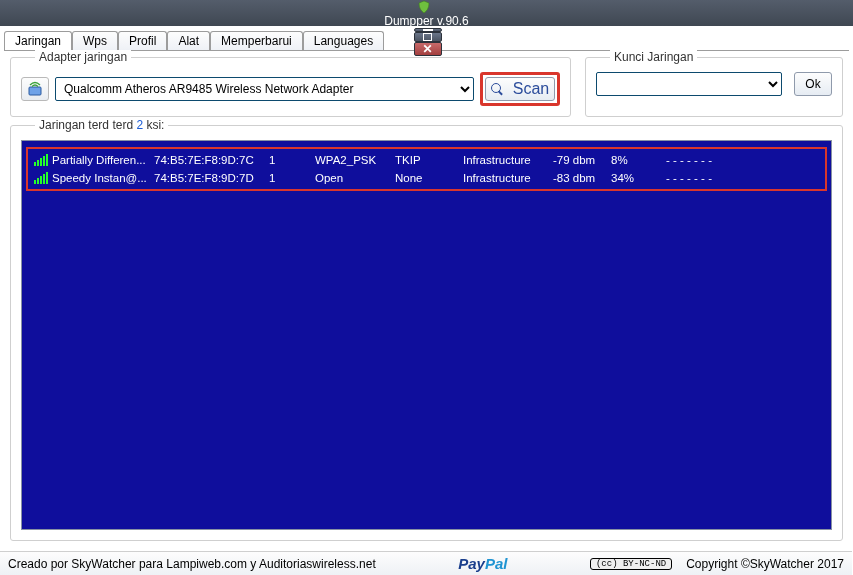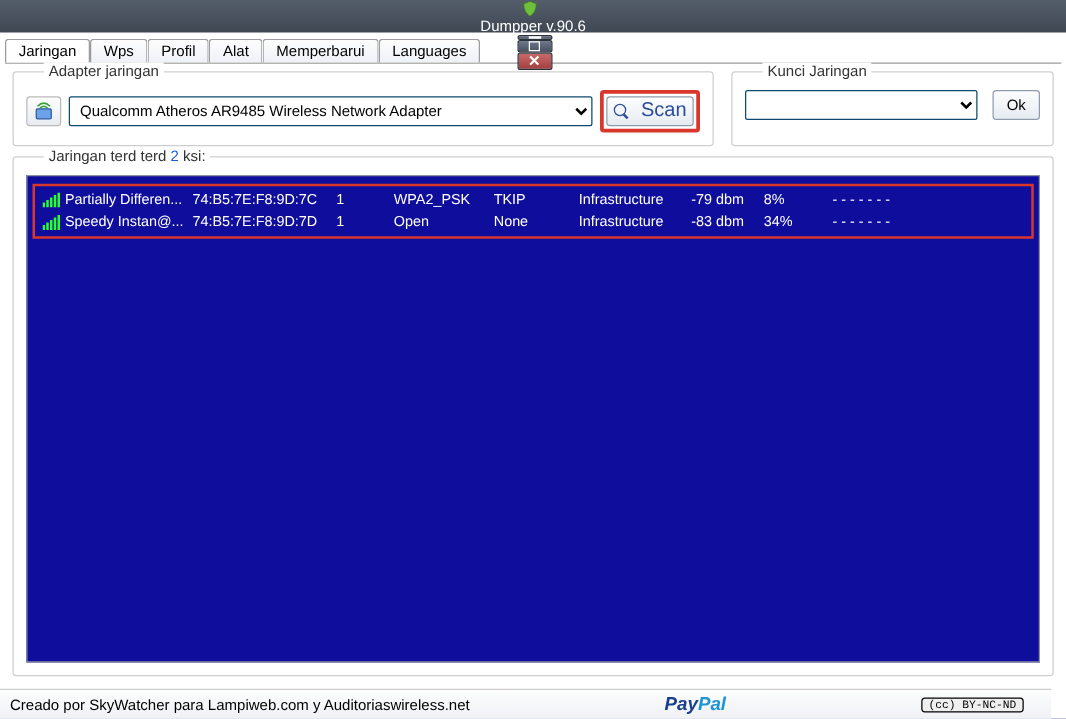--- a/index.html
+++ b/index.html
@@ -59,21 +59,21 @@
     .sigicon span{width:2px;background:#25ff2a;display:inline-block}
     .sigicon span:nth-child(1){height:4px}
     .sigicon span:nth-child(2){height:6px}
     .sigicon span:nth-child(3){height:8px}
     .sigicon span:nth-child(4){height:10px}
     .sigicon span:nth-child(5){height:12px}
 
     .ess{white-space:nowrap;overflow:hidden;text-overflow:ellipsis}
 
     
-    .footer{position:absolute;left:0;right:12px;bottom:0;height:24px;display:flex;align-items:center;border-top:1px solid #cfcfcf;background:linear-gradient(#fdfdfd,#eef1f5);padding:0 8px;font-size:12px;}
+    .footer{position:absolute;left:0;right:1px;bottom:0;height:24px;display:flex;align-items:center;border-top:1px solid #cfcfcf;background:linear-gradient(#fdfdfd,#eef1f5);padding:0 8px;font-size:12px;}
     .footer .seg{display:flex;align-items:center}
     .footer .center{flex:1;justify-content:center;gap:2px}
     .paypal{font-weight:bold;font-style:italic;font-size:15px}
     .pp-pay{color:#1a3e8c}
     .pp-pal{color:#1f94d2}
     .ccbadge{border:1px solid #000;border-radius:3px;padding:0 5px;font-size:9px;background:#efefef;font-family:Liberation Mono, monospace;margin-right:14px}
   </style>
 </head>
 <body>
 
@@ -188,14 +188,15 @@
 
 </div>
 
 <div class="footer">
   <div class="seg">Creado por SkyWatcher para Lampiweb.com y Auditoriaswireless.net</div>
   <div class="seg center">
     <span class="paypal"><span class="pp-pay">Pay</span><span class="pp-pal">Pal</span></span>
   </div>
   <div class="seg">
     <span class="ccbadge">(cc) BY-NC-ND</span>
+    <span>Copyright ©SkyWatcher 2017</span>
   </div>
 </div>
 
 </body></html>

